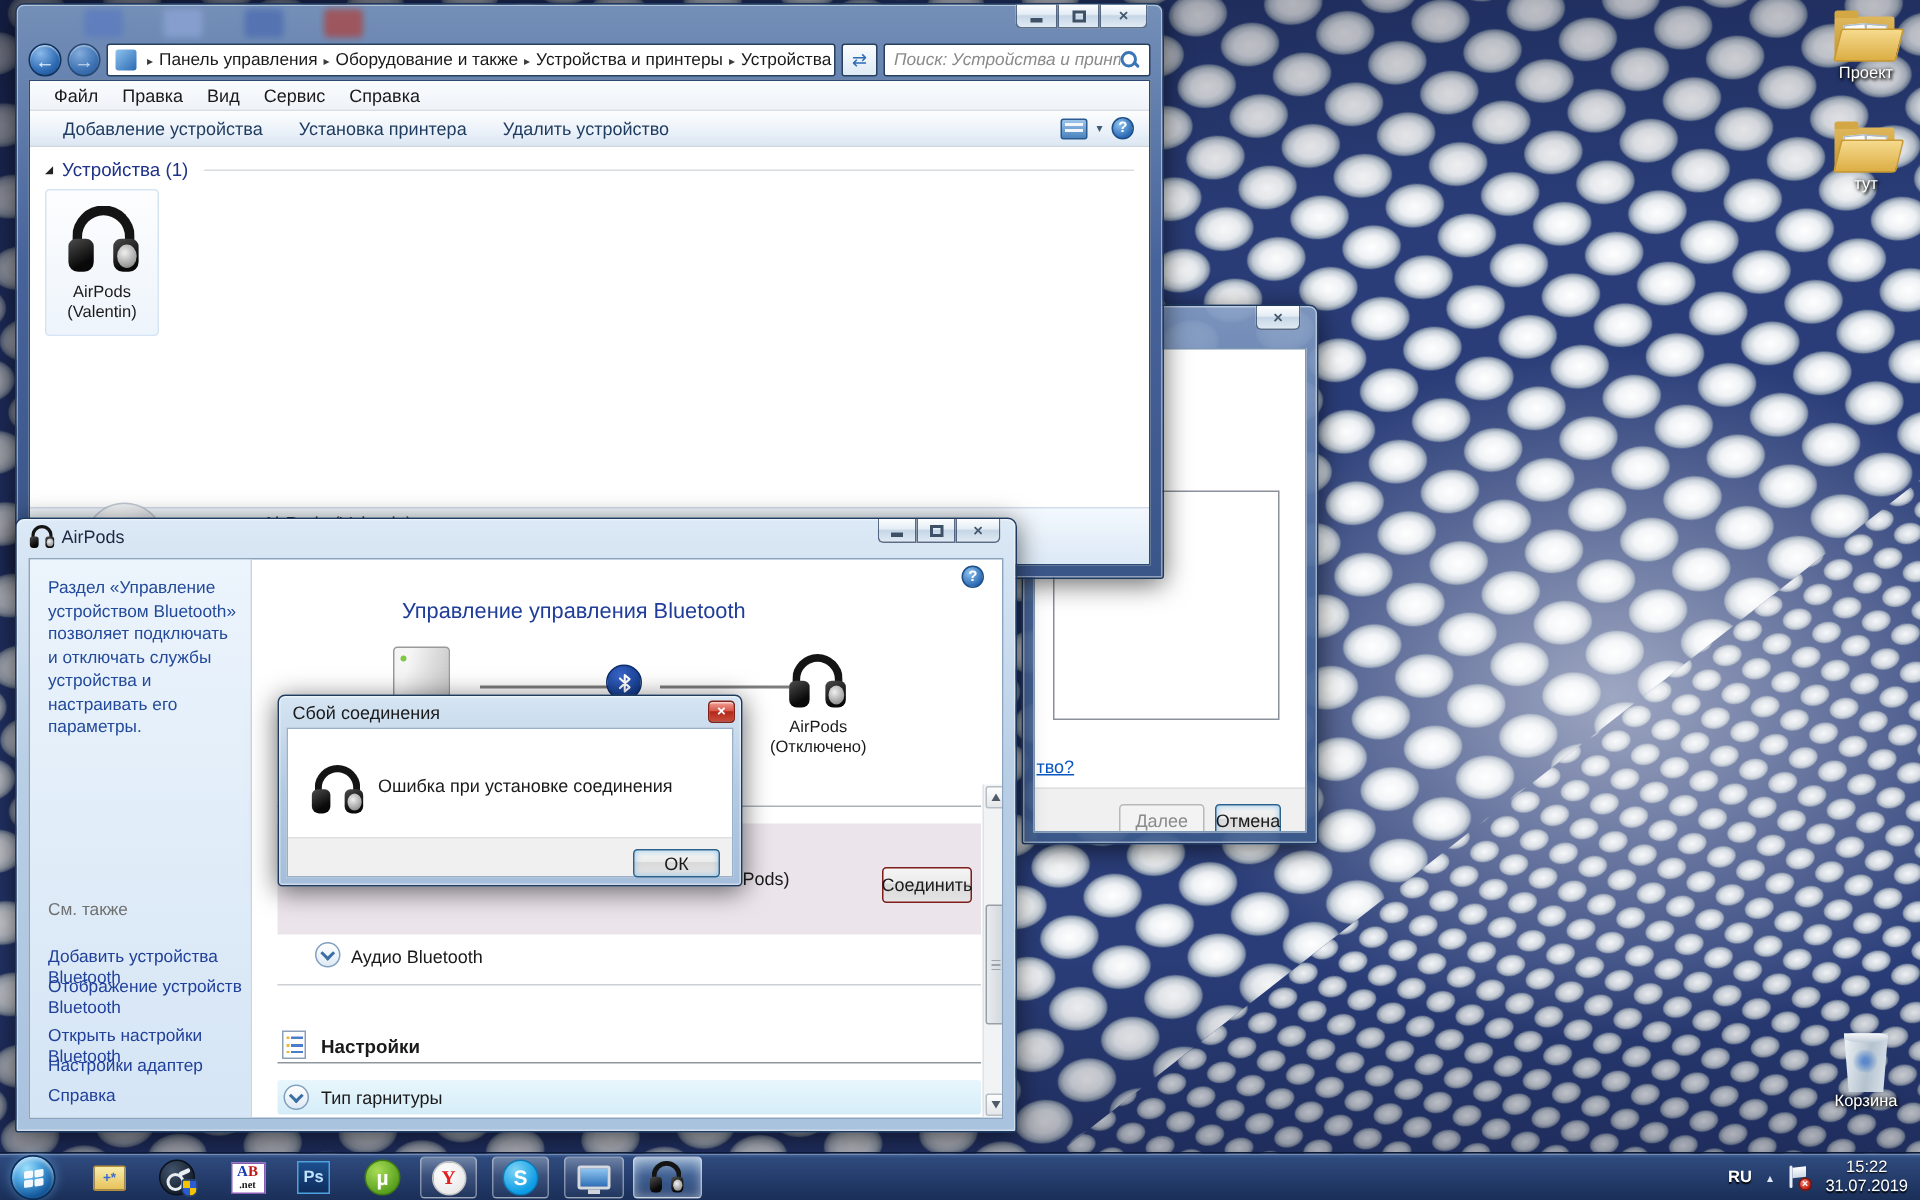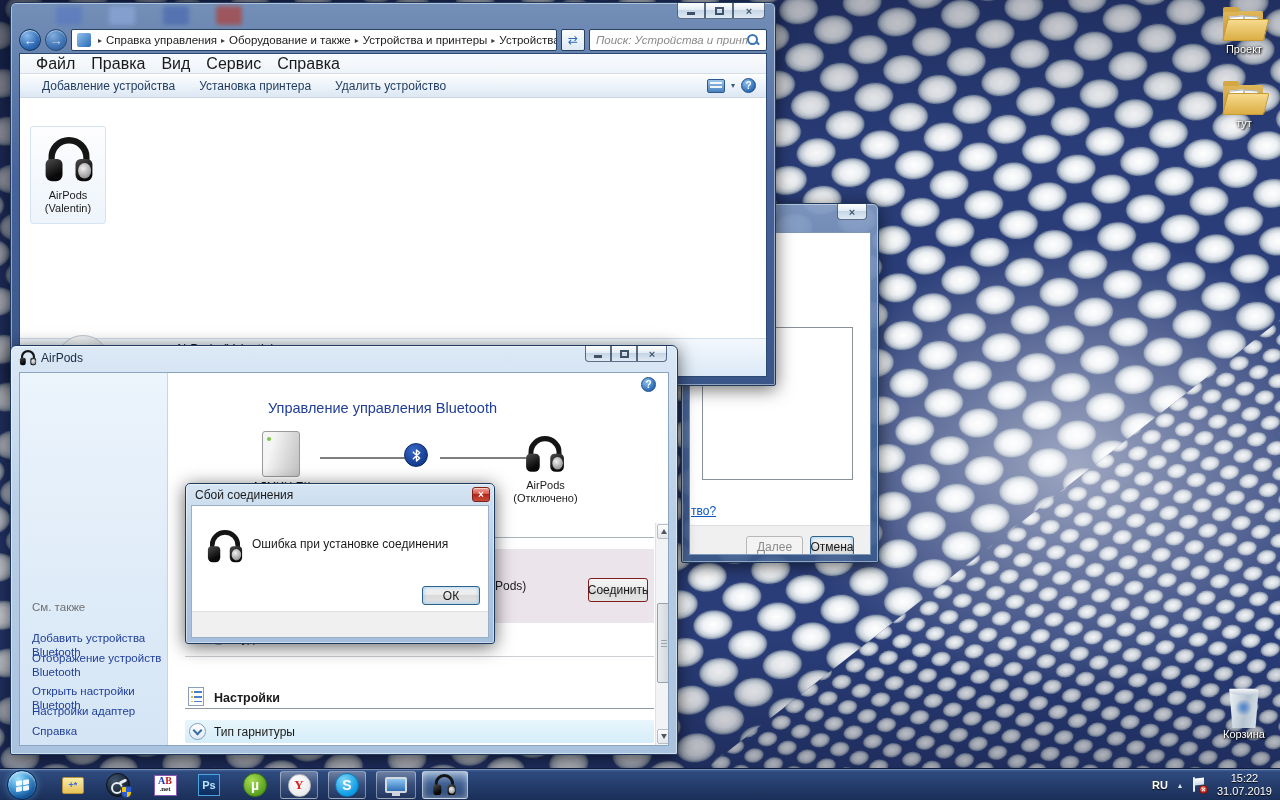--- a/index.html
+++ b/index.html
@@ -65,21 +65,21 @@
 .addricon{width:14px;height:14px;border-radius:2px;background:linear-gradient(135deg,#8fc3ee,#2a6ab5);margin-right:3px;flex:0 0 auto}
 .bc-sep{color:#3a3a3a;font-size:8px;padding:0 4px}
 .refreshbtn{width:24px;height:22px;background:linear-gradient(#fafcfe,#dfeaf4);border:1px solid #27415f;border-radius:2px;display:flex;align-items:center;justify-content:center;color:#2f6cb5;font-size:12px}
 .searchbox{width:178px;height:22px;background:#fff;border:1px solid #27415f;border-radius:2px;display:flex;align-items:center;padding:0 6px}
 .search-ph{flex:1;font-style:italic;color:#8a8a8a;font-size:11.5px;white-space:nowrap;overflow:hidden}
 .mag{position:relative;width:13px;height:13px;flex:0 0 auto}
 .mag::before{content:"";position:absolute;left:0;top:0;width:7px;height:7px;border:2px solid #3a75b5;border-radius:50%}
 .mag::after{content:"";position:absolute;left:8px;top:8px;width:5px;height:2px;background:#3a75b5;transform:rotate(45deg);border-radius:1px}
 .client{position:absolute;left:8px;right:8px;top:50px;bottom:8px;background:#fff;border:1px solid #2c4a73;overflow:hidden}
 .menubar{height:20px;background:linear-gradient(#fafcfe,#eef3f9);border-bottom:1px solid #d8dee6;display:flex;align-items:center;padding-left:8px}
-.menubar span{padding:2px 8px;font-size:16px}
+.menubar span{padding:2px 8px;font-size:12px}
 .cmdbar{height:24px;background:linear-gradient(#fdfefe,#eaf1f9 60%,#dce7f3);border-bottom:1px solid #ccd6e0;display:flex;align-items:center;padding:0 10px;color:#1e3a5f}
 .cmdbar .citem{padding:3px 12px;font-size:12px}
 .cmdright{margin-left:auto;display:flex;align-items:center;gap:6px}
 .viewsel{width:18px;height:14px;background:linear-gradient(#9ec6ea,#4a82be);border:1px solid #2a5a8f;border-radius:2px;position:relative}
 .viewsel::after{content:"";position:absolute;inset:2px;background:repeating-linear-gradient(180deg,rgba(255,255,255,.9) 0 2px,transparent 2px 4px)}
 .ddar{font-size:8px;color:#3a5a7a}
 .helpc{width:15px;height:15px;border-radius:50%;background:radial-gradient(circle at 35% 30%,#8fc3ee,#2a6ab5 72%);color:#fff;font-weight:bold;font-size:10px;display:flex;align-items:center;justify-content:center;border:1px solid #1d4e86}
 .folderview{position:relative;height:244px}
 .grouphdr{position:absolute;left:10px;right:10px;top:8px;display:flex;align-items:center}
 .gtri{font-size:7px;color:#222;margin-right:6px}
@@ -124,21 +124,21 @@
 .sethdr{position:absolute;left:46px;top:318px;font-weight:bold;font-size:12.5px}
 .set-underline{position:absolute;left:17px;top:335px;width:469px;height:1px;background:#8f979e}
 .typerow{position:absolute;left:17px;top:347px;width:469px;height:23px;background:linear-gradient(#e8f6fc,#d5edf8);border-radius:2px}
 .sbar{position:absolute;left:487px;top:150px;width:16px;bottom:0;background:#f2f3f5;border-left:1px solid #dfe3e7}
 .sbtn{position:absolute;left:1px;width:14px;height:15px;background:linear-gradient(#fdfdfd,#e4e6e9);border:1px solid #b8bec6;border-radius:2px;display:flex;align-items:center;justify-content:center}
 .tri-up{width:0;height:0;border-left:3.5px solid transparent;border-right:3.5px solid transparent;border-bottom:5px solid #505a66}
 .tri-dn{width:0;height:0;border-left:3.5px solid transparent;border-right:3.5px solid transparent;border-top:5px solid #505a66}
 .sthumb{position:absolute;left:1px;top:80px;width:14px;height:80px;background:linear-gradient(90deg,#e8ebee,#cfd5db);border:1px solid #98a0aa;border-radius:2px}
 .sthumb::after{content:"";position:absolute;left:3px;top:36px;width:6px;height:7px;background:repeating-linear-gradient(#9aa4ae 0 1px,transparent 1px 3px)}
 
-.errwin{left:185px;top:483px;width:310px;height:161px;background:linear-gradient(#d6e5f3,#b2cae2 50%,#a5bedb);z-index:40;border-radius:5px 5px 3px 3px}
+.errwin{left:185px;top:463px;width:310px;height:128px;background:linear-gradient(#d6e5f3,#b2cae2 50%,#a5bedb);z-index:40;border-radius:5px 5px 3px 3px}
 .errtitle{position:absolute;left:9px;top:4px;font-size:12px;color:#1a1a1a}
 .errclient{position:absolute;left:5px;right:5px;top:21px;bottom:5px;background:#fff;border:1px solid #9ab0c8}
 .errmsg{position:absolute;left:60px;top:31px;font-size:12px}
 .errfooter{position:absolute;left:0;right:0;bottom:0;height:26px;background:#f0f0f0;border-top:1px solid #dfdfdf}
 
 .taskbar{position:absolute;left:0;bottom:0;width:1280px;height:32px;background:linear-gradient(#4a6aa0 0%,#2e4a7d 10%,#243c6b 55%,#1a2f58 100%);border-top:1px solid #0d1b38;box-shadow:inset 0 1px 0 rgba(255,255,255,.25);z-index:100}
 .orb{position:absolute;left:7px;top:1px;width:30px;height:30px;border-radius:50%;background:radial-gradient(circle at 35% 28%,#9fe0fb 0%,#4aa3e0 35%,#15599c 70%,#0a3a73 100%);border:1px solid #0a2c55;box-shadow:inset 0 2px 3px rgba(255,255,255,.6),0 0 7px rgba(120,200,255,.45)}
 .orbflag{position:absolute;left:8px;top:9px;width:15px;height:13px;display:grid;grid-template-columns:6px 6px;grid-template-rows:5px 5px;gap:1px;transform:skewY(-8deg)}
 .orbflag i{background:rgba(255,255,255,.93);border-radius:1px}
 .tb{position:absolute;top:2px;height:28px;display:flex;align-items:center;justify-content:center}
@@ -249,21 +249,21 @@
     <div class="navbar">
       <div class="navbtn">
           <span>←</span>
         </div>
       <div class="navbtn fwd">
           <span>→</span>
         </div>
       <div class="addr">
         <i class="addricon"></i>
         <span class="bc-sep">▸</span>
-        <span class="bc-item">Справка управления</span>
+        <span class="bc-item">Панель управления</span>
         <span class="bc-sep">▸</span>
         <span class="bc-item">Оборудование и также</span>
         <span class="bc-sep">▸</span>
         <span class="bc-item">Устройства и принтеры</span>
         <span class="bc-sep">▸</span>
         <span class="bc-item">Устройства Bluetooth</span>
 
       </div>
       <div class="refreshbtn">
           <span>⇄</span>
@@ -285,20 +285,25 @@
         <span class="citem">Добавление устройства</span>
         <span class="citem">Установка принтера</span>
         <span class="citem">Удалить устройство</span>
         <span class="cmdright">
           <i class="viewsel"></i>
           <span class="ddar">▾</span>
           <span class="helpc">?</span>
         </span>
       </div>
       <div class="folderview">
+        <div class="grouphdr">
+          <span class="gtri">◢</span>
+          <span class="gtext">Устройства (1)</span>
+          <i class="gline"></i>
+        </div>
         <div class="tile">
           <div class="hp" style="left:12px;top:10px;transform:scale(1.3)">
               <i class="band"></i>
               <i class="cup l"></i>
               <i class="cup r"></i>
               <i class="shine"></i>
             </div>
           <div class="tlabel">
             <div>AirPods</div>
             <div>(Valentin)</div>
@@ -335,20 +340,21 @@
         <div class="wbtn" style="width:26px">
             <i class="ic-max"></i>
           </div>
         <div class="wbtn" style="width:30px">
             <span>×</span>
           </div>
       </div>
     </div>
     <div class="apclient">
       <div class="apside">
+        <div class="sdesc">Раздел «Управление устройством Bluetooth» позволяет подключать и отключать службы устройства и настраивать его параметры.</div>
         <div class="ssee" style="top:228px">См. также</div>
         <div class="slink" style="top:258px">Добавить устройства Bluetooth</div>
         <div class="slink" style="top:278px">Отображение устройств Bluetooth</div>
         <div class="slink" style="top:311px">Открыть настройки Bluetooth</div>
         <div class="slink" style="top:331px">Настройки адаптер</div>
         <div class="slink" style="top:351px">Справка</div>
       </div>
       <div class="apcontent">
         <span class="helpc" style="position:absolute;right:12px;top:4px">?</span>
         <div class="apheading">Управление управления Bluetooth</div>

